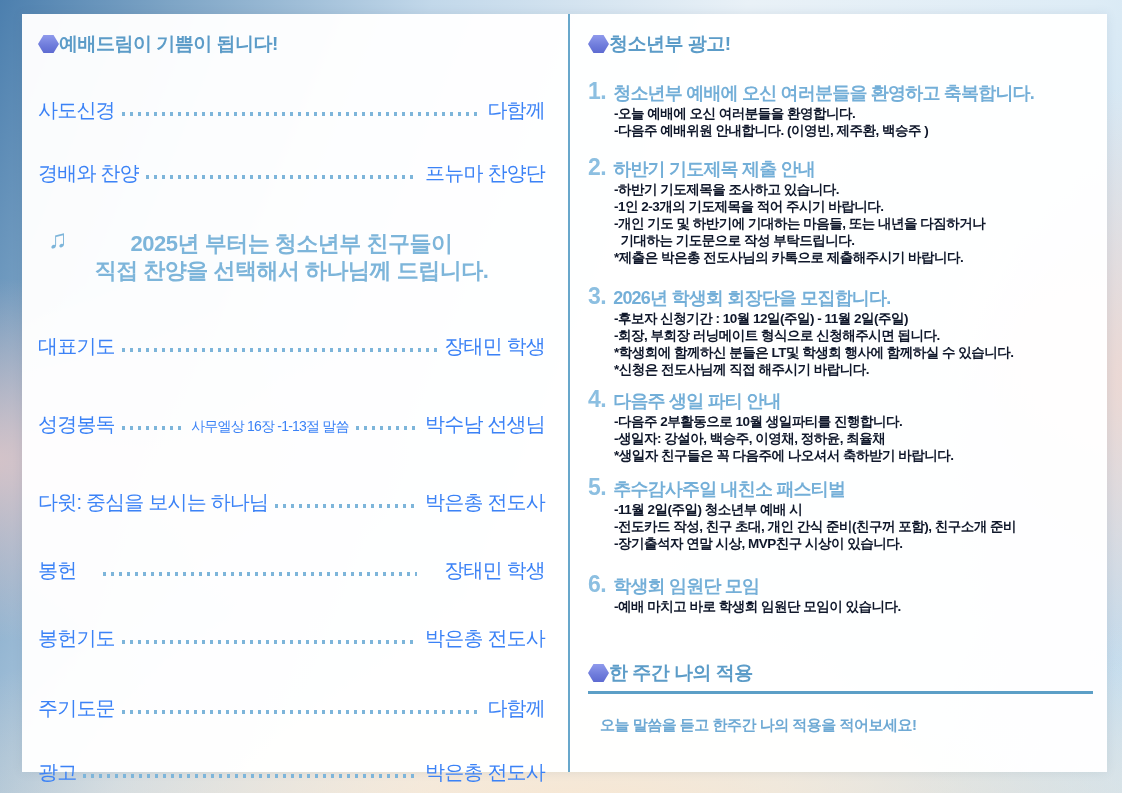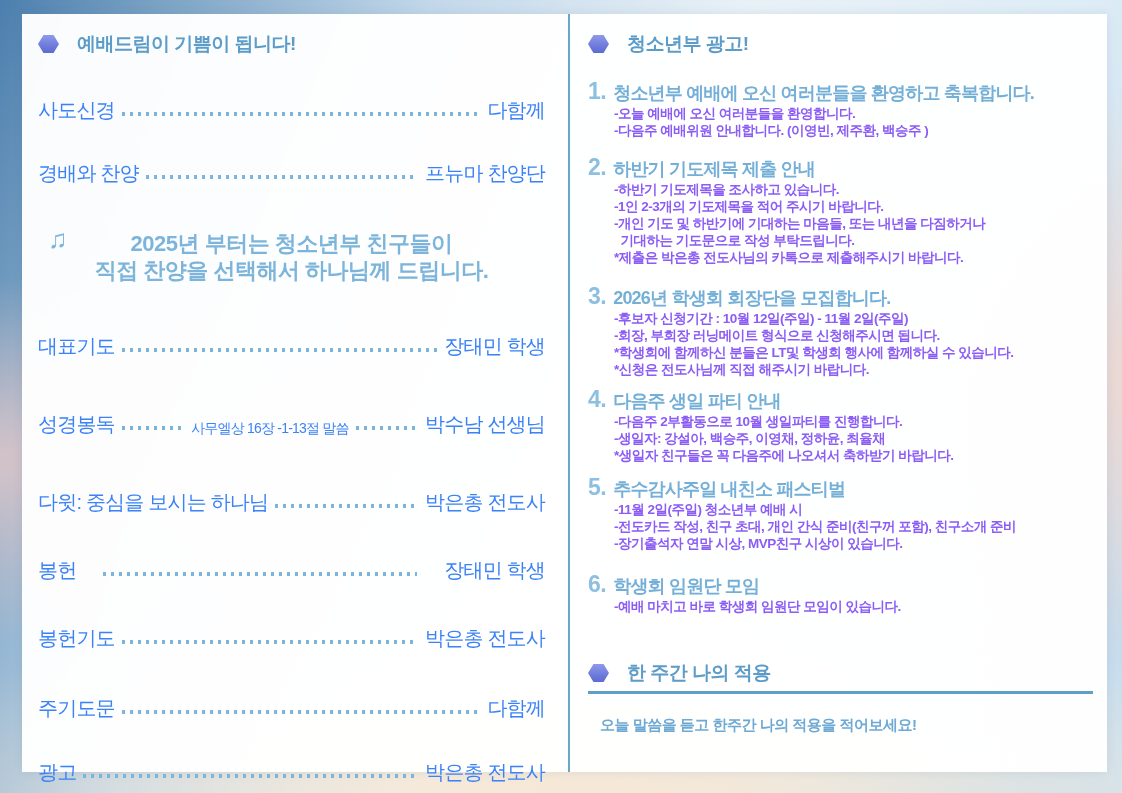--- a/index.html
+++ b/index.html
@@ -16,52 +16,52 @@
   .panel{
     position:absolute;left:22px;top:14px;width:1085px;height:758px;
     background:rgba(255,255,255,.97);
     box-shadow:0 0 10px rgba(60,90,120,.10);
   }
   .divider{position:absolute;left:546px;top:0;width:2px;height:758px;background:#68a7cb;}
   .col{position:absolute;top:0;height:758px;}
   .col-left{left:16px;width:507px;}
   .col-right{left:566px;width:514px;}
 
-  .sec-header{display:flex;align-items:center;gap:18px;padding-top:17px;
+  .sec-header{display:flex;align-items:center;gap:0;padding-top:17px;
     font-size:19px;font-weight:bold;color:#5c9cc8;letter-spacing:-.5px;}
   .hex{width:21px;height:19px;flex:0 0 auto;
     background:linear-gradient(180deg,#8f9aec 0%,#6f7cdb 55%,#5b68d0 100%);
     clip-path:polygon(26% 2%,74% 2%,100% 50%,74% 98%,26% 98%,0% 50%);}
 
   
   .row{display:flex;align-items:baseline;margin-top:44px;
     font-size:20px;font-weight:normal;color:#3b82f6;letter-spacing:-.8px;white-space:nowrap;}
   .row .leader{flex:1 1 auto;height:4px;align-self:center;margin:6px 7px 0 7px;
     background:repeating-linear-gradient(90deg,#7db5da 0 3px,transparent 3px 8px);}
   .row .mid{font-size:14px;}
   .prog-top .row:nth-child(1){margin-top:40px;}
   .prog-top .row:nth-child(2){margin-top:36px;}
   .prog-bottom .row:nth-child(1){margin-top:49px;}
-  .prog-bottom .row:nth-child(2){margin-top:51px;align-items:flex-end;}
+  .prog-bottom .row:nth-child(2){margin-top:51px;}
   .prog-bottom .row:nth-child(3){margin-top:51px;}
   .prog-bottom .row:nth-child(4){margin-top:41px;gap:20px;}
   .prog-bottom .row:nth-child(5){margin-top:41px;}
   .prog-bottom .row:nth-child(6){margin-top:43px;}
   .prog-bottom .row:nth-child(7){margin-top:37px;}
 
   .note{margin-top:43px;position:relative;text-align:center;
     font-size:22px;font-weight:bold;color:#7db5da;line-height:27px;letter-spacing:-.5px;}
   .note .music{position:absolute;left:10px;top:-4px;font-size:26px;}
 
   
   .ann-item{margin-top:14px;}
   .ann-head{display:flex;align-items:baseline;}
   .ann-num{font-size:23px;font-weight:bold;color:#8cbfe1;margin-right:7px;letter-spacing:-.5px;}
   .ann-title{font-size:18px;font-weight:bold;color:#74afd8;letter-spacing:-.8px;white-space:nowrap;}
-  .ann-line{padding-left:26px;font-size:13.5px;font-weight:bold;color:#8b5cf6;
+  .ann-line{padding-left:26px;font-size:13.5px;font-weight:bold;color:#0f172a;
     line-height:17px;letter-spacing:-.5px;white-space:pre;}
   #ann-list .ann-item:nth-child(1){margin-top:21px;}
   #ann-list .ann-item:nth-child(2){margin-top:15px;}
   #ann-list .ann-item:nth-child(3){margin-top:17px;}
   #ann-list .ann-item:nth-child(4){margin-top:8px;}
   #ann-list .ann-item:nth-child(5){margin-top:10px;}
   #ann-list .ann-item:nth-child(6){margin-top:19px;}
 
   .app-header{margin-top:28px;text-align:center;}
   .app-rule{margin-top:5px;width:505px;height:3px;background:#5c9fc7;}

